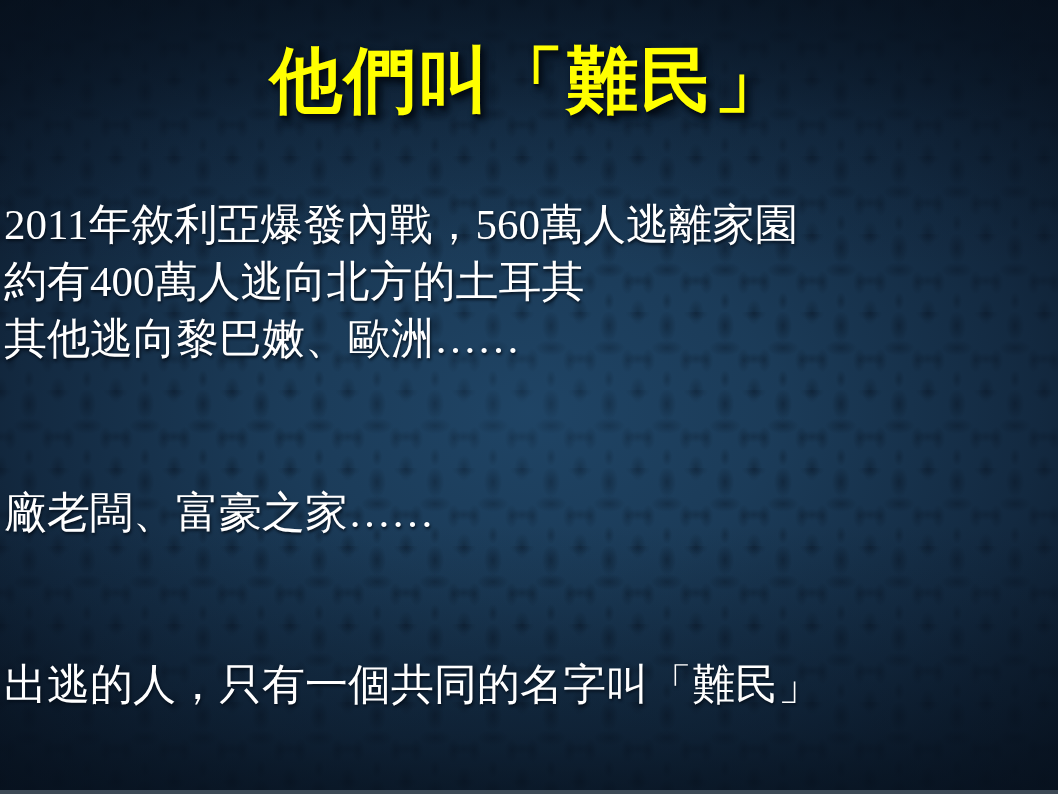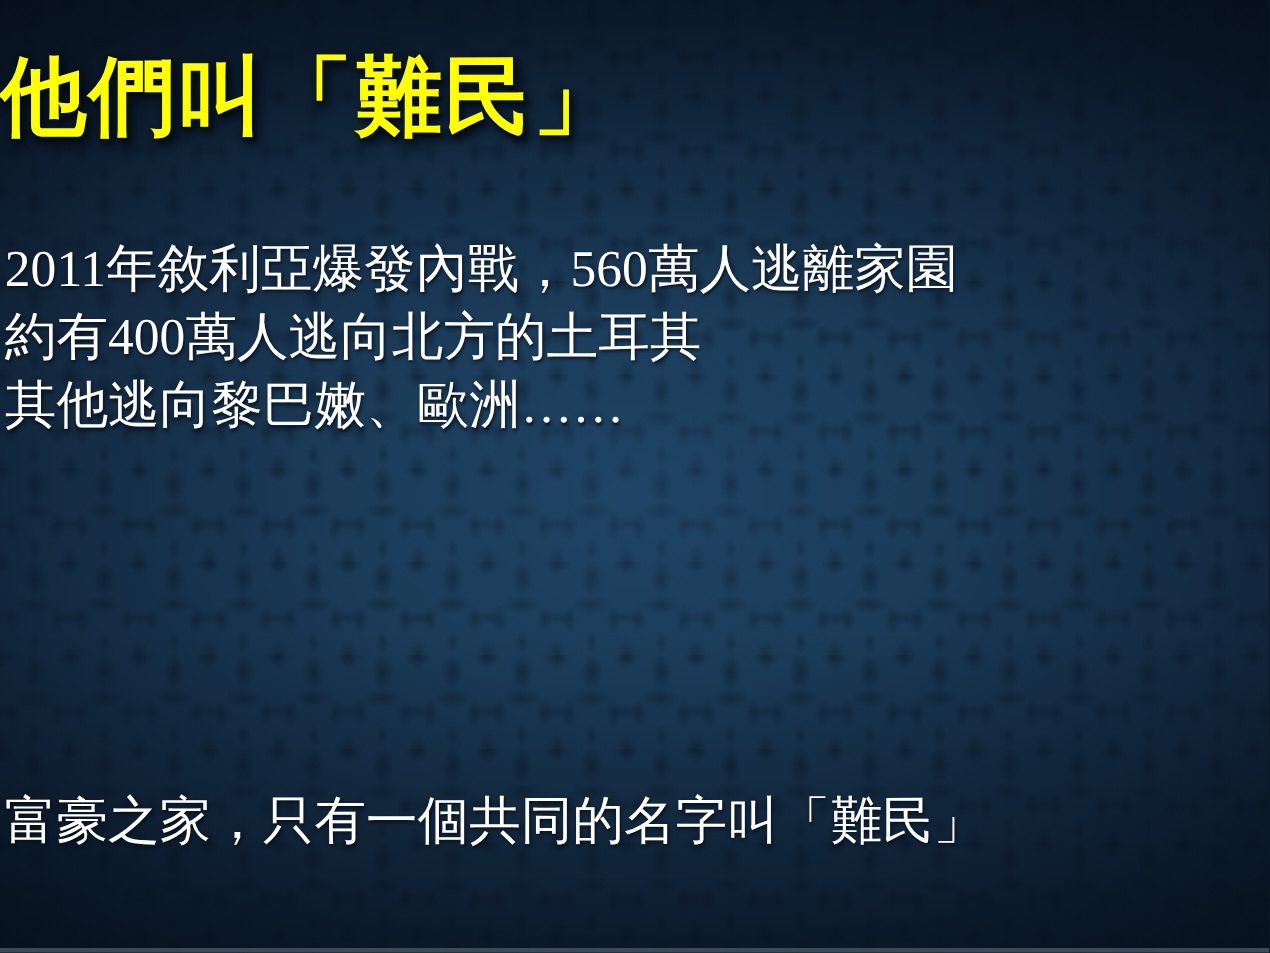--- a/index.html
+++ b/index.html
@@ -81,21 +81,21 @@
   
   #content {
     position: absolute;
     inset: 0;
   }
   .title {
     position: absolute;
     top: 44px;
     left: 0;
     width: 100%;
-    text-align: left;
+    text-align: center;
     font-family: "DejaVu Serif", "Liberation Serif", serif;
     font-weight: bold;
     font-size: 72px;
     line-height: 1.0;
     letter-spacing: 2px;
     color: #ffff00;
     text-shadow:
       3px 4px 5px rgba(4,12,22,0.95),
       5px 6px 9px rgba(4,12,22,0.75),
       1px 2px 2px rgba(4,12,22,0.9);
@@ -137,20 +137,21 @@
 
     <div class="title">他們叫「難民」</div>
 
     <div class="body-block" id="para1">
       <span class="body-line">2011年敘利亞爆發內戰，560萬人逃離家園</span>
       <span class="body-line">約有400萬人逃向北方的土耳其</span>
       <span class="body-line">其他逃向黎巴嫩、歐洲……</span>
     </div>
 
     <div class="body-block" id="para2">
+      <span class="body-line">廠老闆、富豪之家……</span>
     </div>
 
     <div class="body-block" id="para3">
-      <span class="body-line">富豪之家，只有一個共同的名字叫「難民」</span>
+      <span class="body-line">出逃的人，只有一個共同的名字叫「難民」</span>
     </div>
 
   </div>
 </div>
 
 </body></html>

